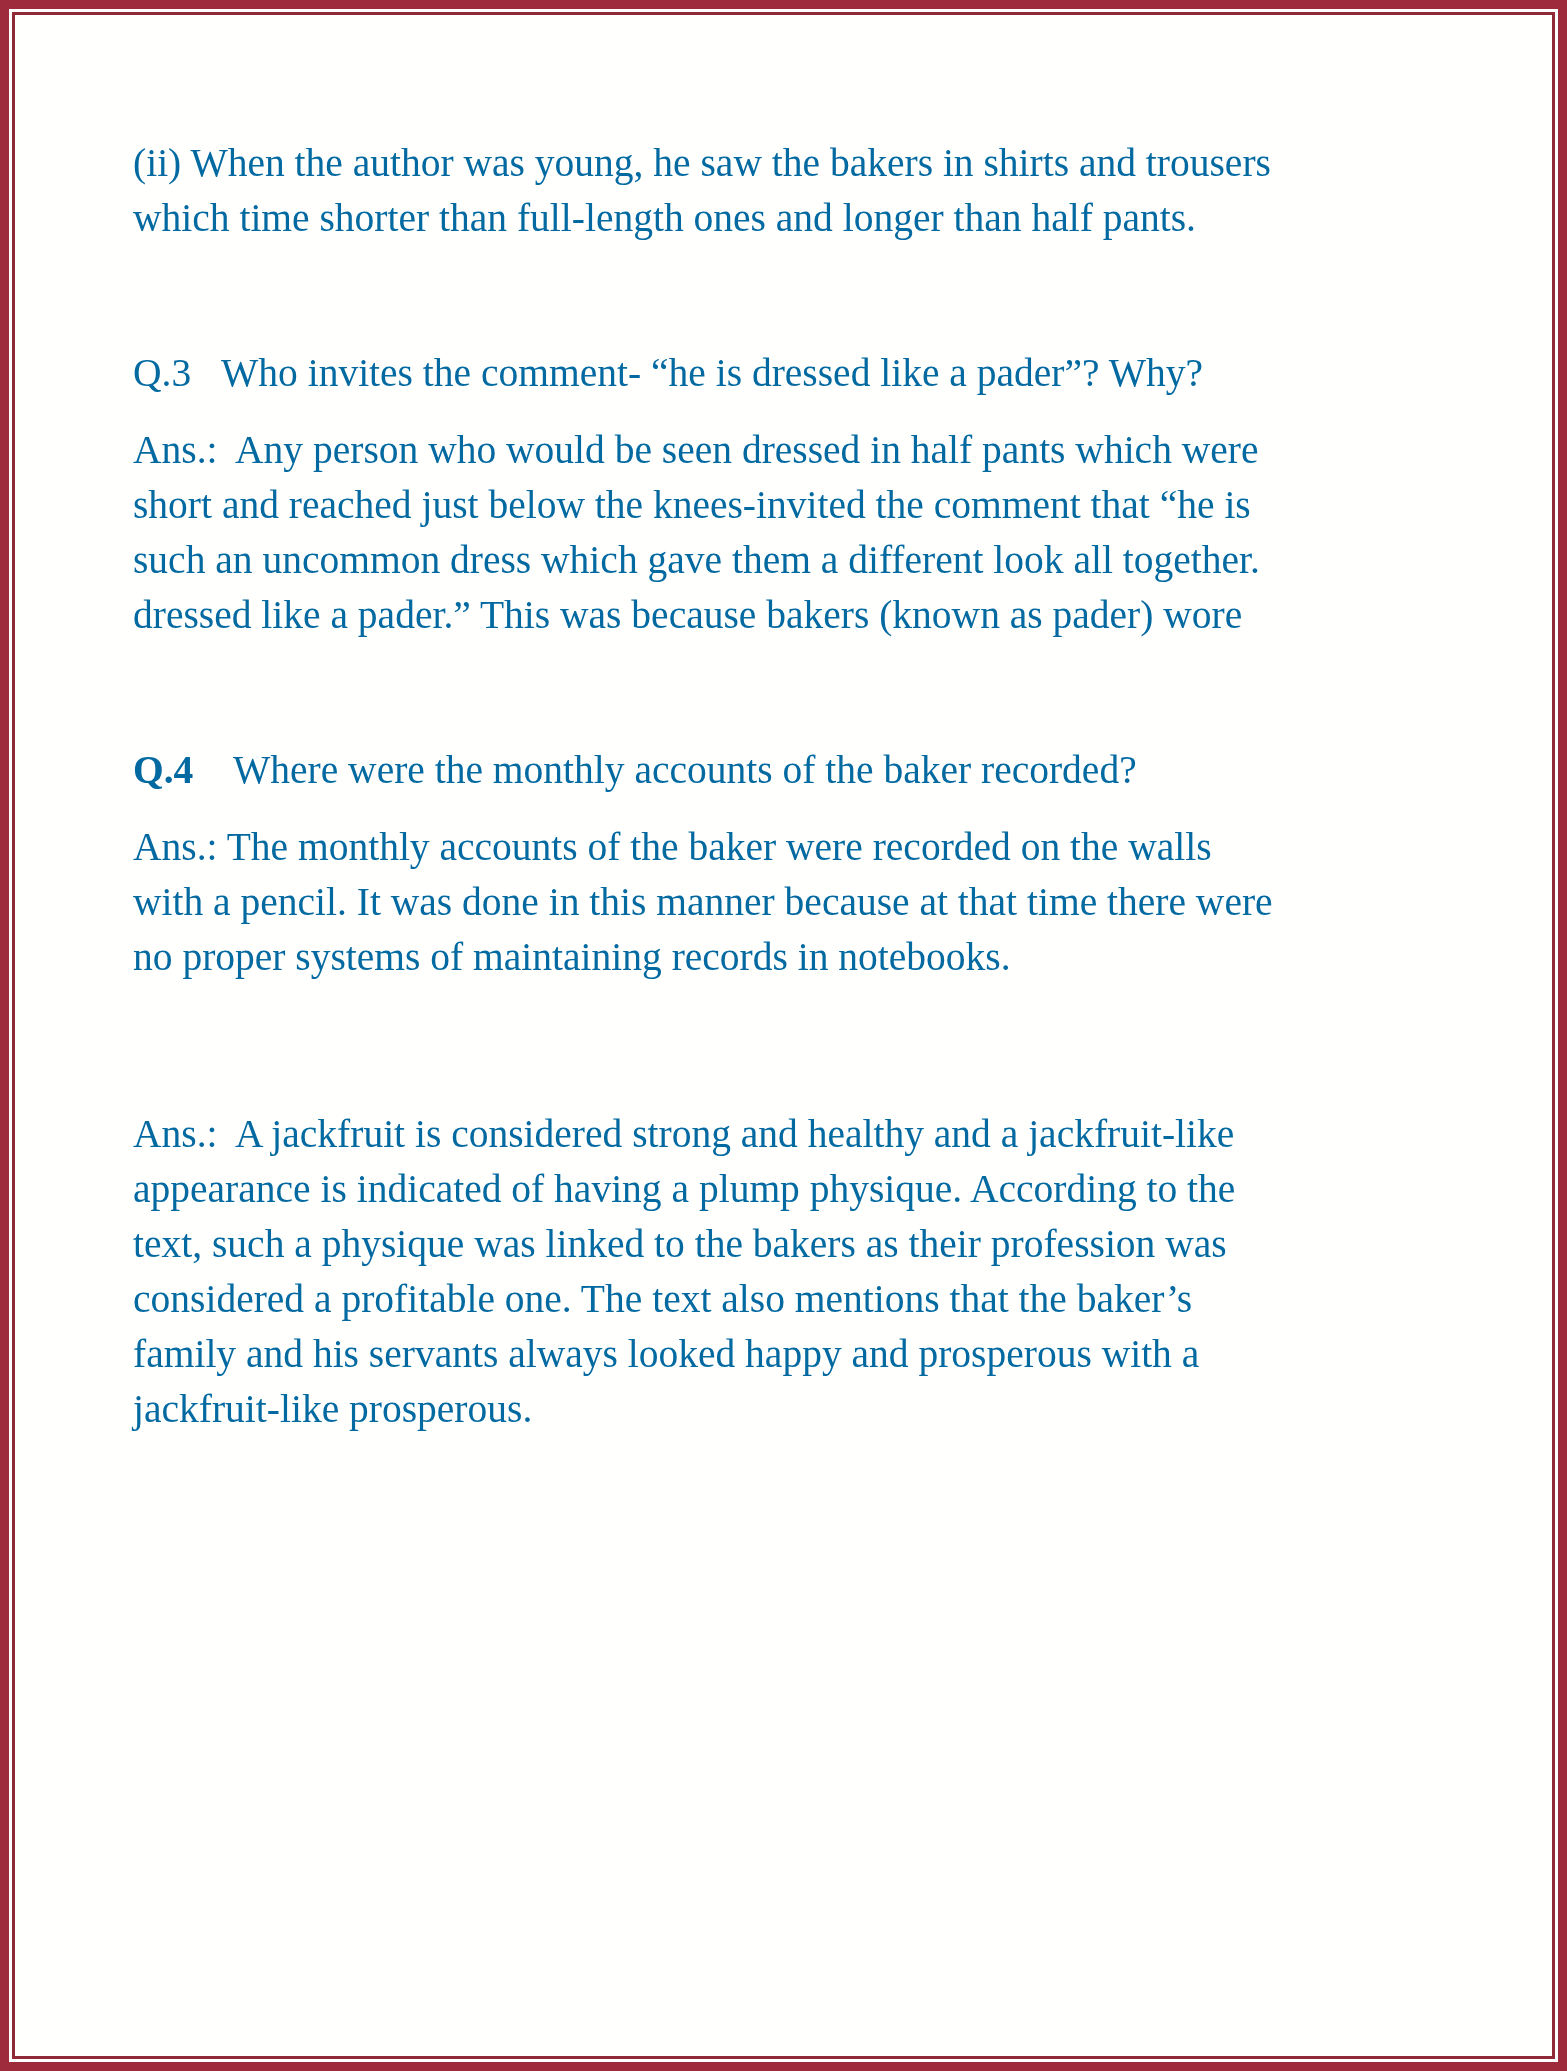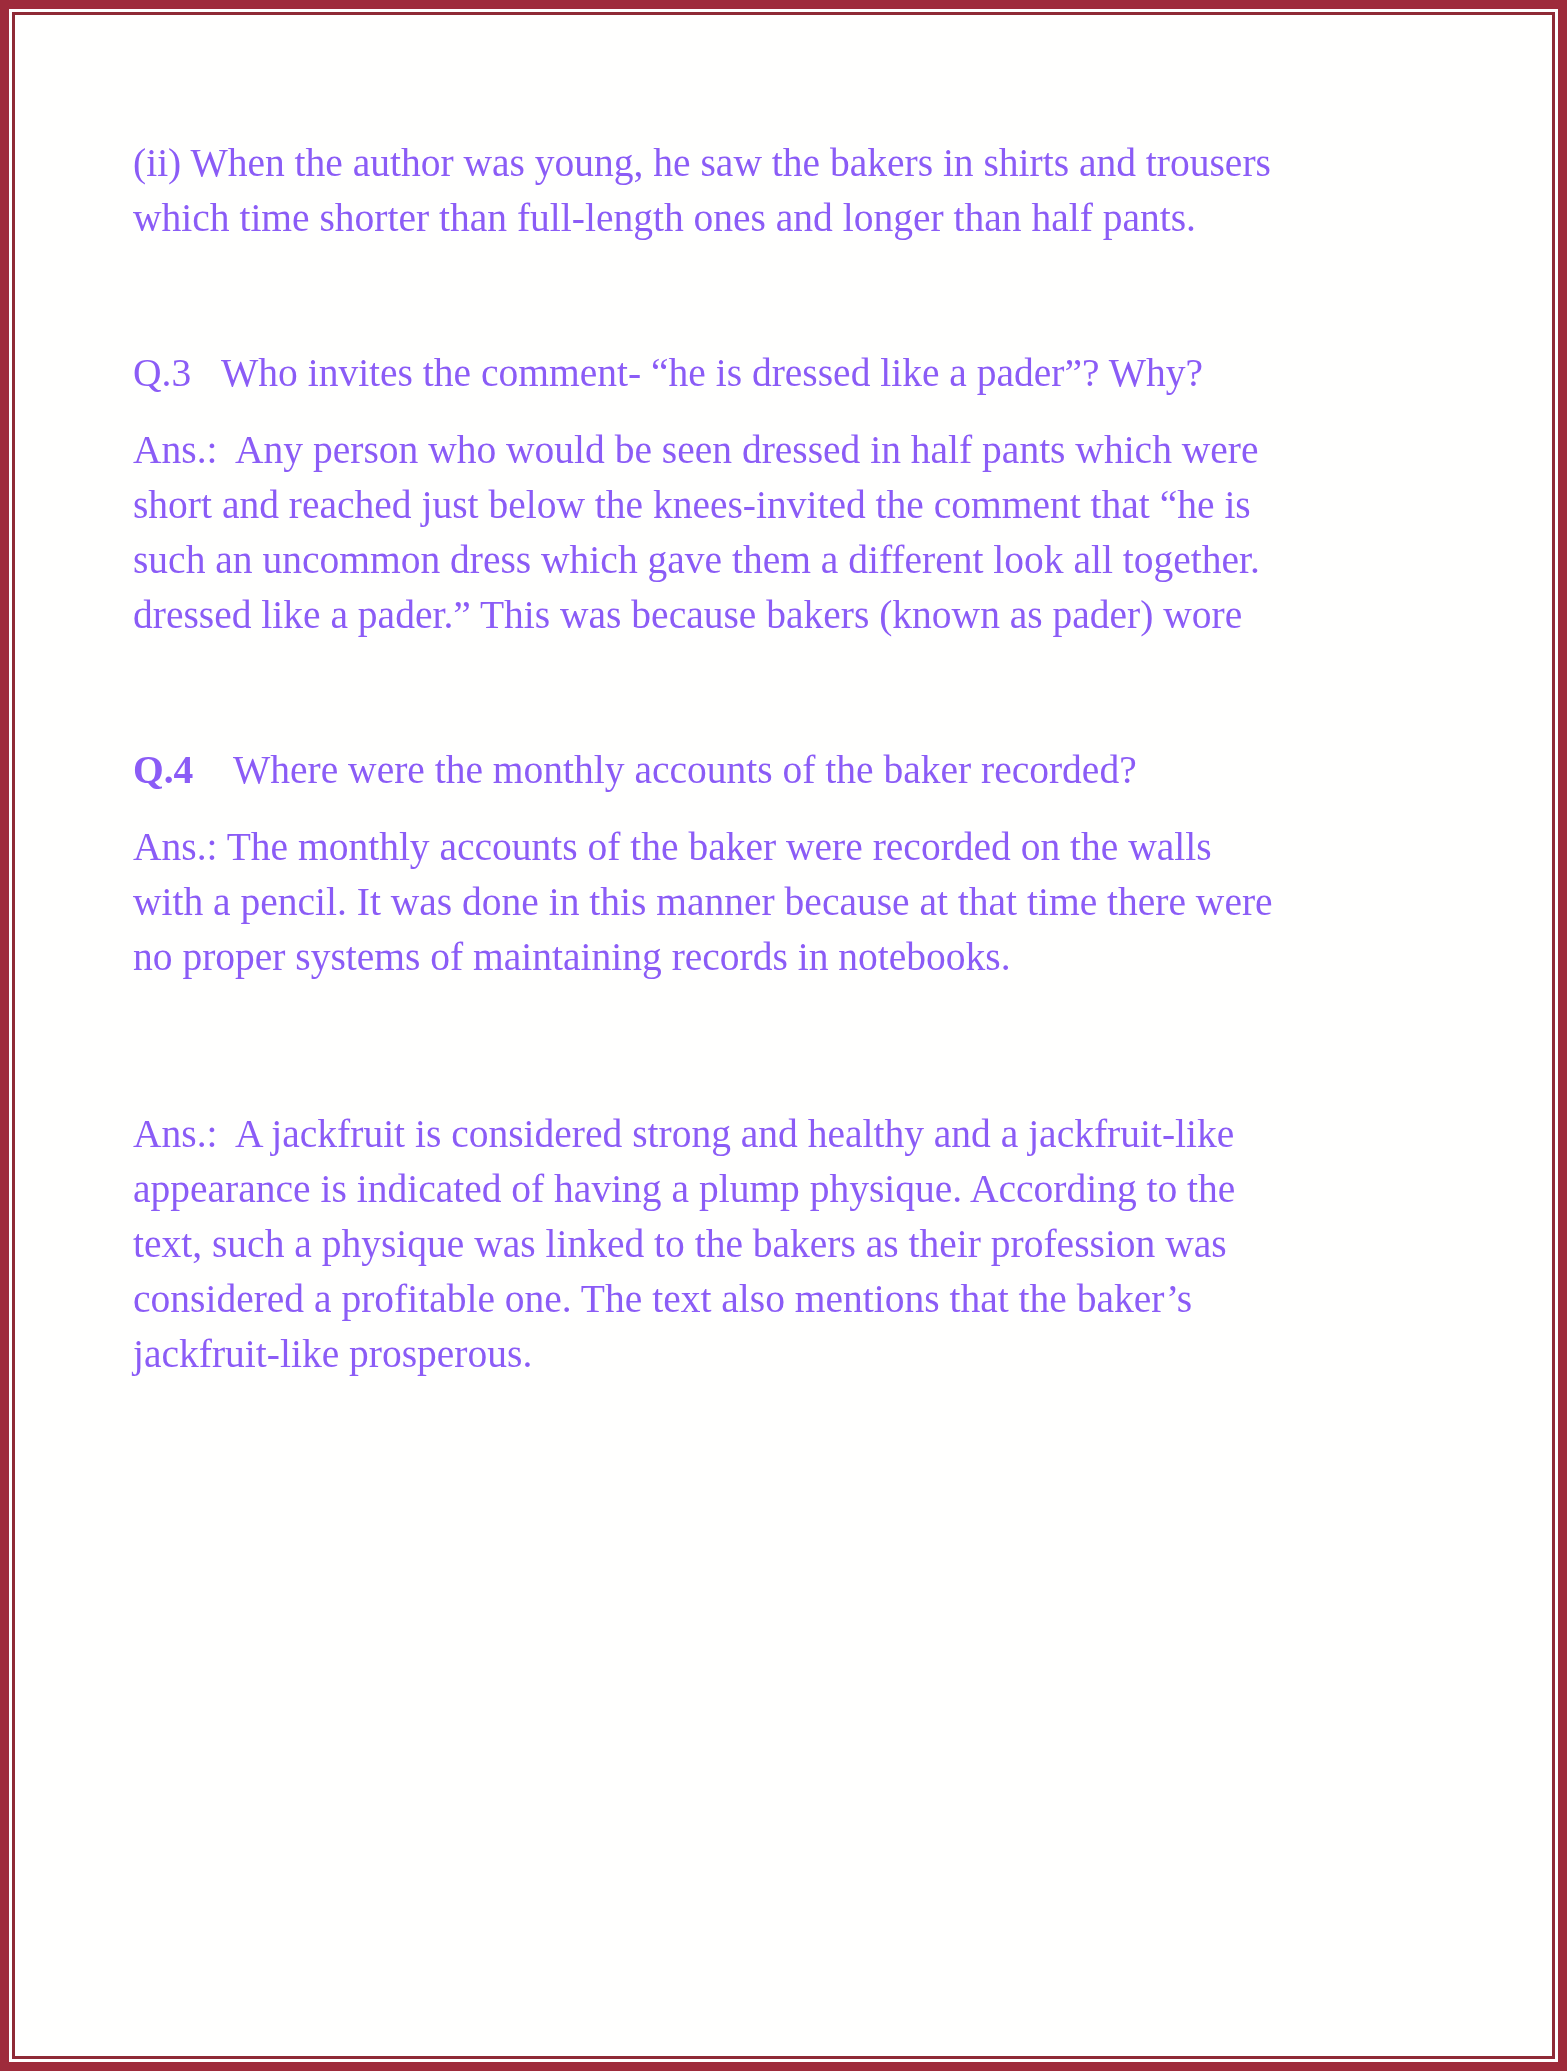--- a/index.html
+++ b/index.html
@@ -21,21 +21,21 @@
     border: 3px solid #8f2a36;
     background: #fffffe;
   }
   .page {
     position: absolute;
     left: 133px; top: 136px;
     width: 1320px;
     font-family: "Liberation Serif", "DejaVu Serif", serif;
     font-size: 39.5px;
     line-height: 55px;
-    color: #8b5cf6;
+    color: #0369a1;
   }
   .para { margin: 0; }
   .block { margin: 0; }
   .gap-after-intro { height: 100px; }
   .gap-q { height: 22px; }
   .gap-block { height: 100px; }
   .q-num { display: inline-block; }
   .q3-num { width: 88px; }
   .q4-num { width: 100px; font-weight: bold; }
   .q5-num { width: 100px; }
@@ -80,16 +80,17 @@
   </div>
 
   <div class="gap-block"></div>
 
   <div class="block">
     <div class="gap-q"></div>
     <div class="para" style="white-space:pre">Ans.:  A jackfruit is considered strong and healthy and a jackfruit-like</div>
     <div class="para">appearance is indicated of having a plump physique. According to the</div>
     <div class="para">text, such a physique was linked to the bakers as their profession was</div>
     <div class="para">considered a profitable one. The text also mentions that the baker’s</div>
+    <div class="para">family and his servants always looked happy and prosperous with a</div>
     <div class="para">jackfruit-like prosperous.</div>
   </div>
 
 </div>
 
 </body></html>

